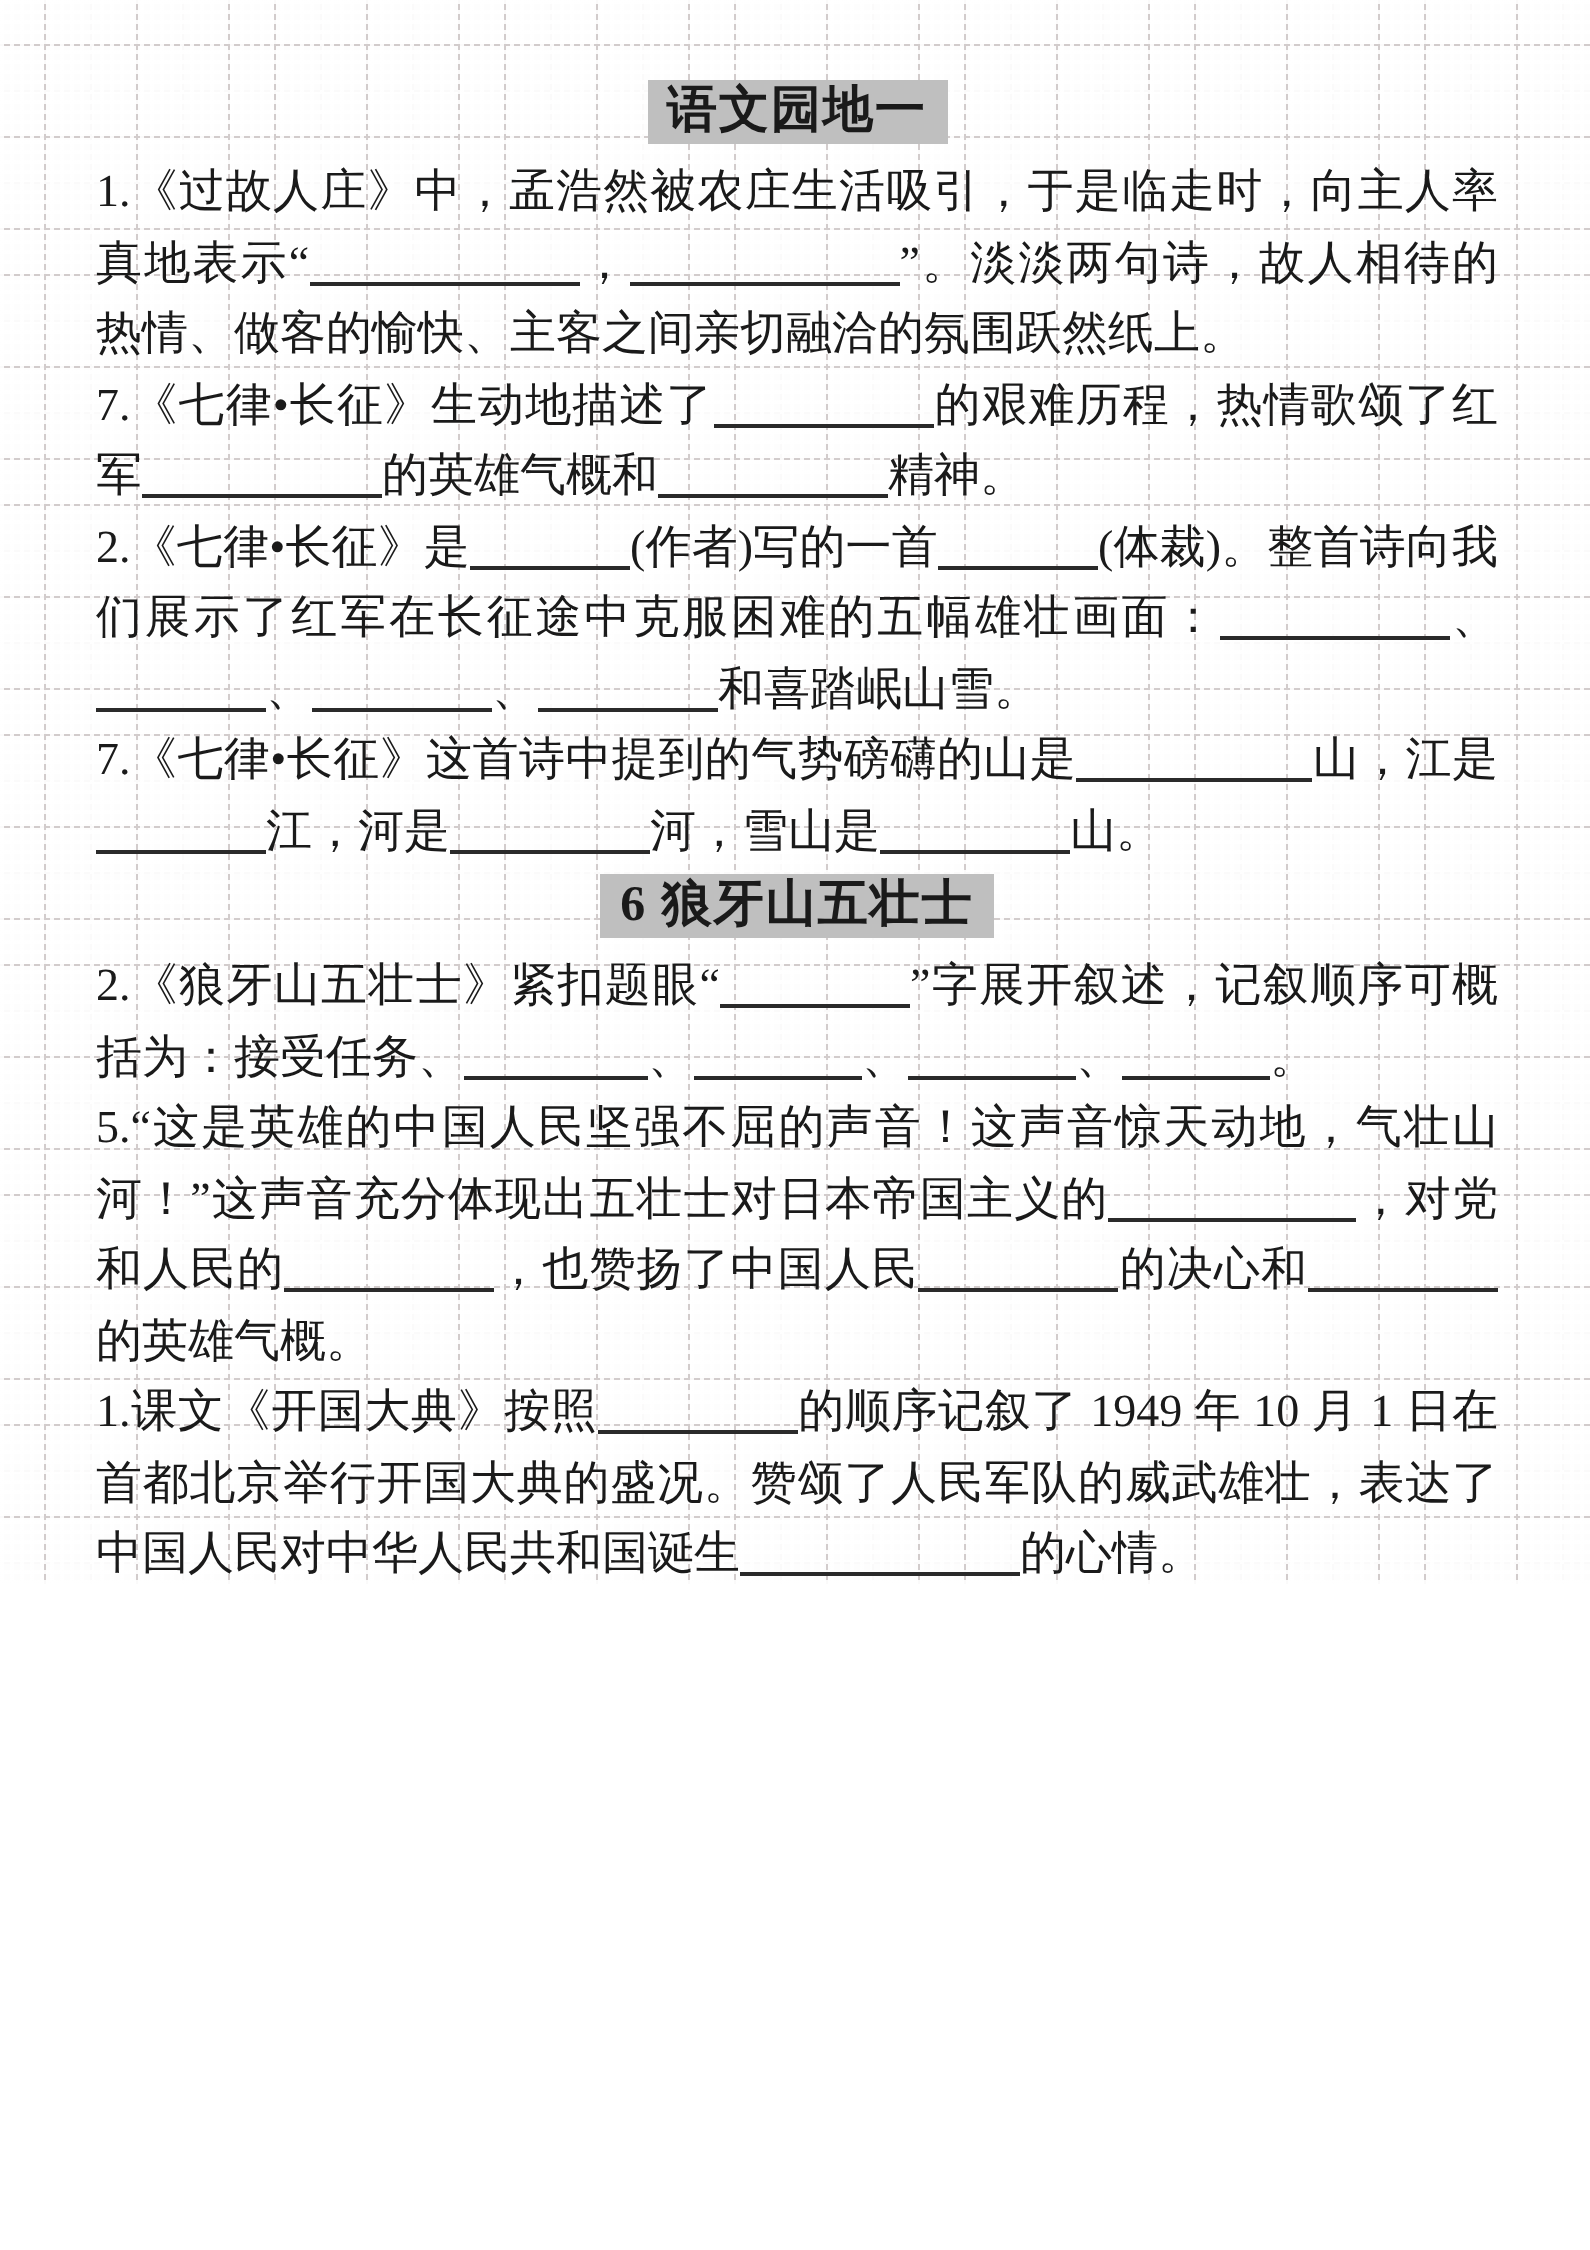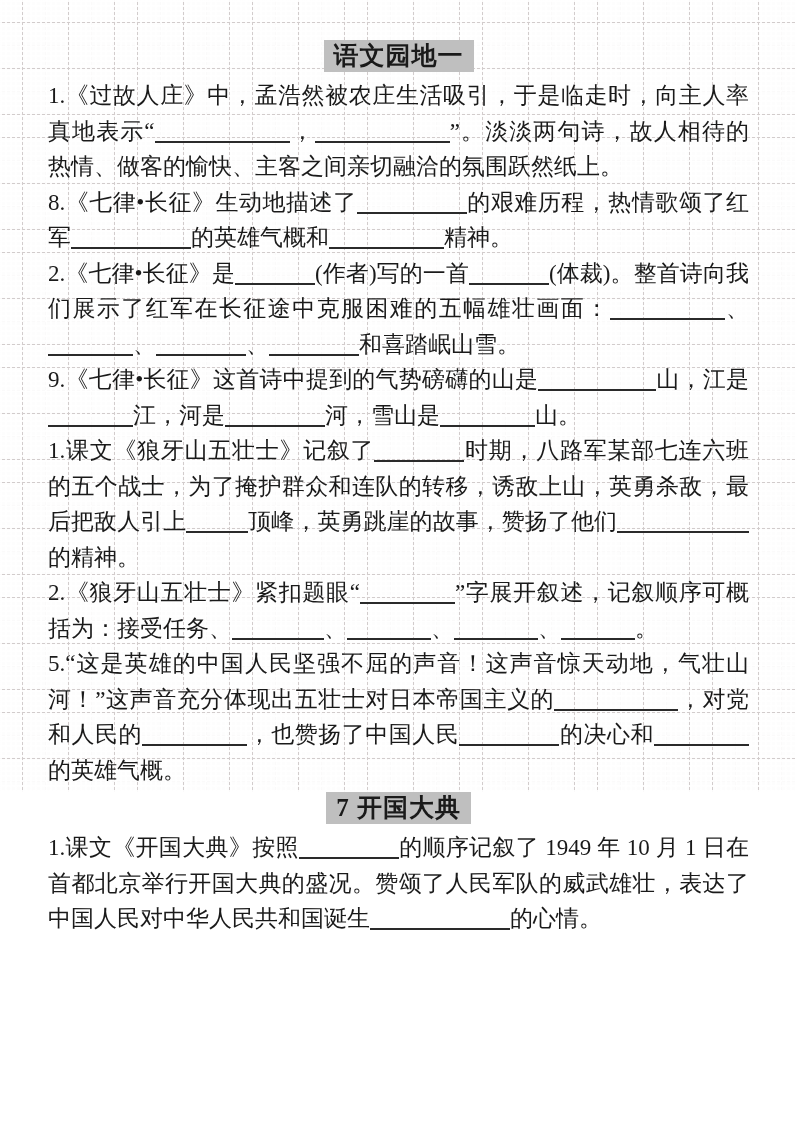--- a/index.html
+++ b/index.html
@@ -63,32 +63,31 @@
 <div class="page">
   <main class="content" id="content">
   <section class="sec">
     <h2 class="sec-title">
       <span class="hl">语文园地一</span>
     </h2>
   <p class="q"><span>1.《过故人庄》中，孟浩然被农庄生活吸引，于是临走时，向主人率真地表示“</span><span class="blank" style="width: 135px;"></span><span>，</span><span class="blank" style="width: 135px;"></span><span>”。淡淡两句诗，故人相待的热情、做客的愉快、主客之间亲切融洽的氛围跃然纸上。</span></p>
       </section>
 
   <section class="sec">
-  <p class="q"><span>8.《七律•长征》生动地描述了</span><span class="blank" style="width: 110px;"></span><span>的艰难历程，热情歌颂了红军</span><span class="blank" style="width: 120px;"></span><span>的英雄气概和</span><span class="blank" style="width: 115px;"></span><span>精神。</span></p>
+  <p class="q"><span>7.《七律•长征》生动地描述了</span><span class="blank" style="width: 110px;"></span><span>的艰难历程，热情歌颂了红军</span><span class="blank" style="width: 120px;"></span><span>的英雄气概和</span><span class="blank" style="width: 115px;"></span><span>精神。</span></p>
         <p class="q"><span>2.《七律•长征》是</span><span class="blank" style="width: 80px;"></span><span>(作者)写的一首</span><span class="blank" style="width: 80px;"></span><span>(体裁)。整首诗向我们展示了红军在长征途中克服困难的五幅雄壮画面：</span><span class="blank" style="width: 115px;"></span><span>、</span><span class="blank" style="width: 85px;"></span><span>、</span><span class="blank" style="width: 90px;"></span><span>、</span><span class="blank" style="width: 90px;"></span><span>和喜踏岷山雪。</span></p>
-        <p class="q"><span>9.《七律•长征》这首诗中提到的气势磅礴的山是</span><span class="blank" style="width: 118px;"></span><span>山，江是</span><span class="blank" style="width: 85px;"></span><span>江，河是</span><span class="blank" style="width: 100px;"></span><span>河，雪山是</span><span class="blank" style="width: 95px;"></span><span>山。</span></p>
+        <p class="q"><span>7.《七律•长征》这首诗中提到的气势磅礴的山是</span><span class="blank" style="width: 118px;"></span><span>山，江是</span><span class="blank" style="width: 85px;"></span><span>江，河是</span><span class="blank" style="width: 100px;"></span><span>河，雪山是</span><span class="blank" style="width: 95px;"></span><span>山。</span></p>
       </section>
 
   <section class="sec">
-  <p class="q"><span>1.课文《狼牙山五壮士》记叙了</span><span class="blank" style="width: 90px;"></span><span>时期，八路军某部七连六班的五个战士，为了掩护群众和连队的转移，诱敌上山，英勇杀敌，最后把敌人引上</span><span class="blank" style="width: 62px;"></span><span>顶峰，英勇跳崖的故事，赞扬了他们</span><span class="blank" style="width: 132px;"></span><span>的精神。</span></p>
+    <h2 class="sec-title">
+      <span class="hl">6 狼牙山五壮士</span>
+    </h2>
         <p class="q"><span>2.《狼牙山五壮士》紧扣题眼“</span><span class="blank" style="width: 95px;"></span><span>”字展开叙述，记叙顺序可概括为：接受任务、</span><span class="blank" style="width: 92px;"></span><span>、</span><span class="blank" style="width: 84px;"></span><span>、</span><span class="blank" style="width: 84px;"></span><span>、</span><span class="blank" style="width: 74px;"></span><span>。</span></p>
         <p class="q"><span>5.“这是英雄的中国人民坚强不屈的声音！这声音惊天动地，气壮山河！”这声音充分体现出五壮士对日本帝国主义的</span><span class="blank" style="width: 124px;"></span><span>，对党和人民的</span><span class="blank" style="width: 105px;"></span><span>，也赞扬了中国人民</span><span class="blank" style="width: 100px;"></span><span>的决心和</span><span class="blank" style="width: 95px;"></span><span>的英雄气概。</span></p>
       </section>
 
   <section class="sec">
-    <h2 class="sec-title">
-      <span class="hl">7 开国大典</span>
-    </h2>
   <p class="q"><span>1.课文《开国大典》按照</span><span class="blank" style="width: 100px;"></span><span>的顺序记叙了 1949 年 10 月 1 日在首都北京举行开国大典的盛况。赞颂了人民军队的威武雄壮，表达了中国人民对中华人民共和国诞生</span><span class="blank" style="width: 140px;"></span><span>的心情。</span></p>
       </section>
 </main>
 
 </div>
 
 </body></html>

